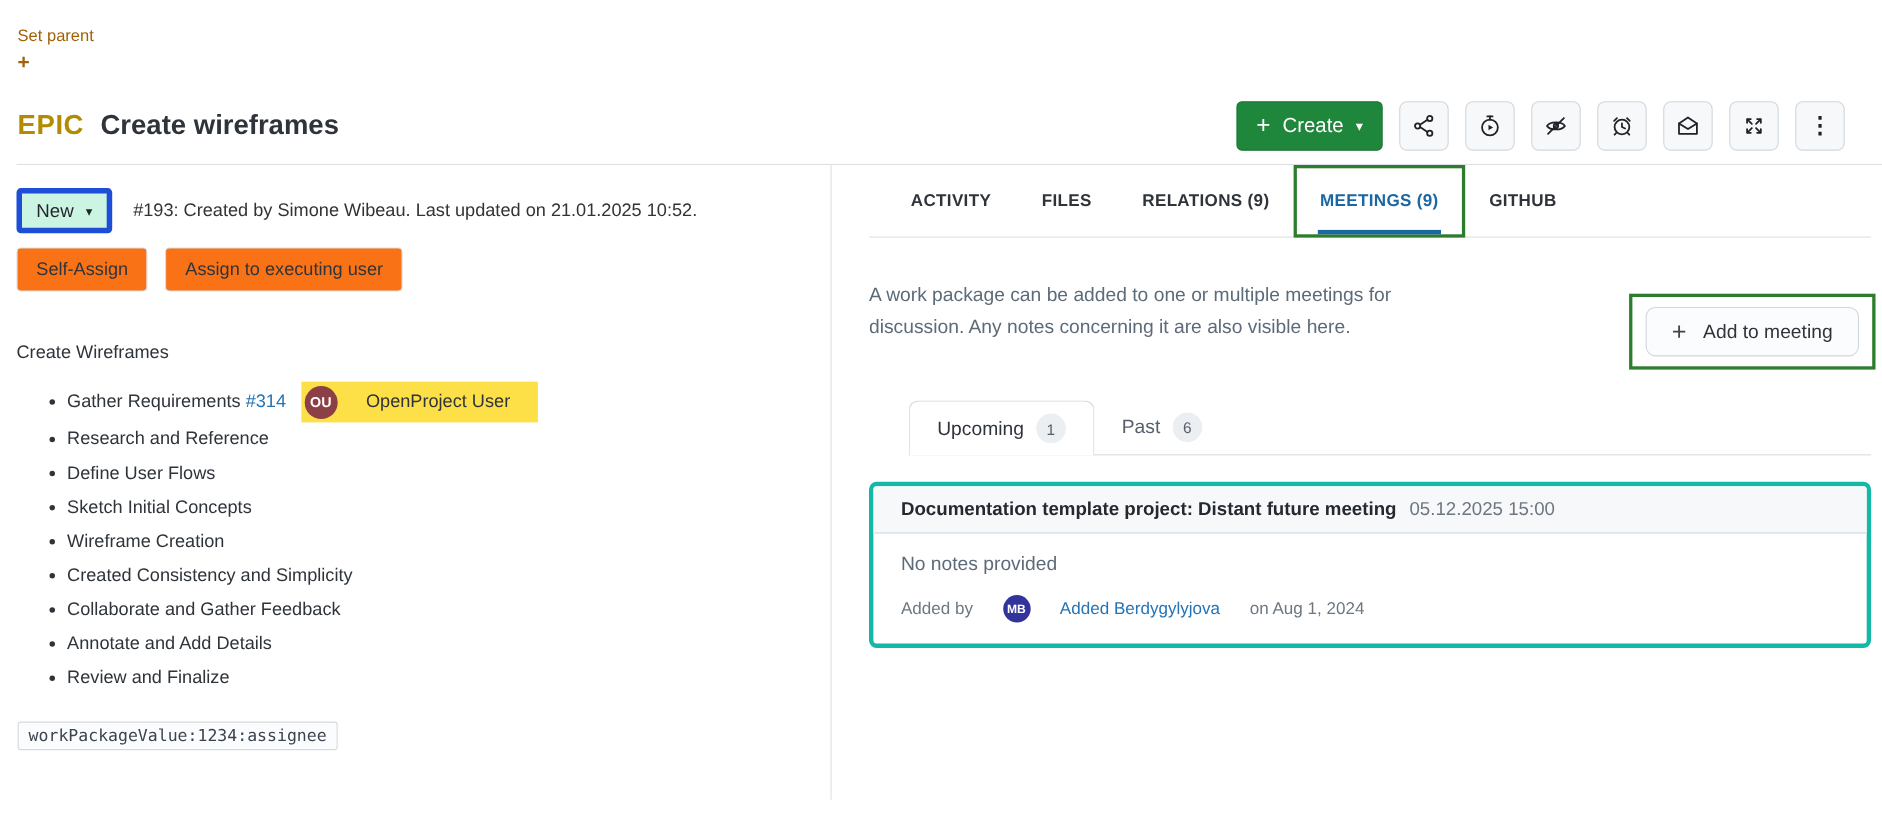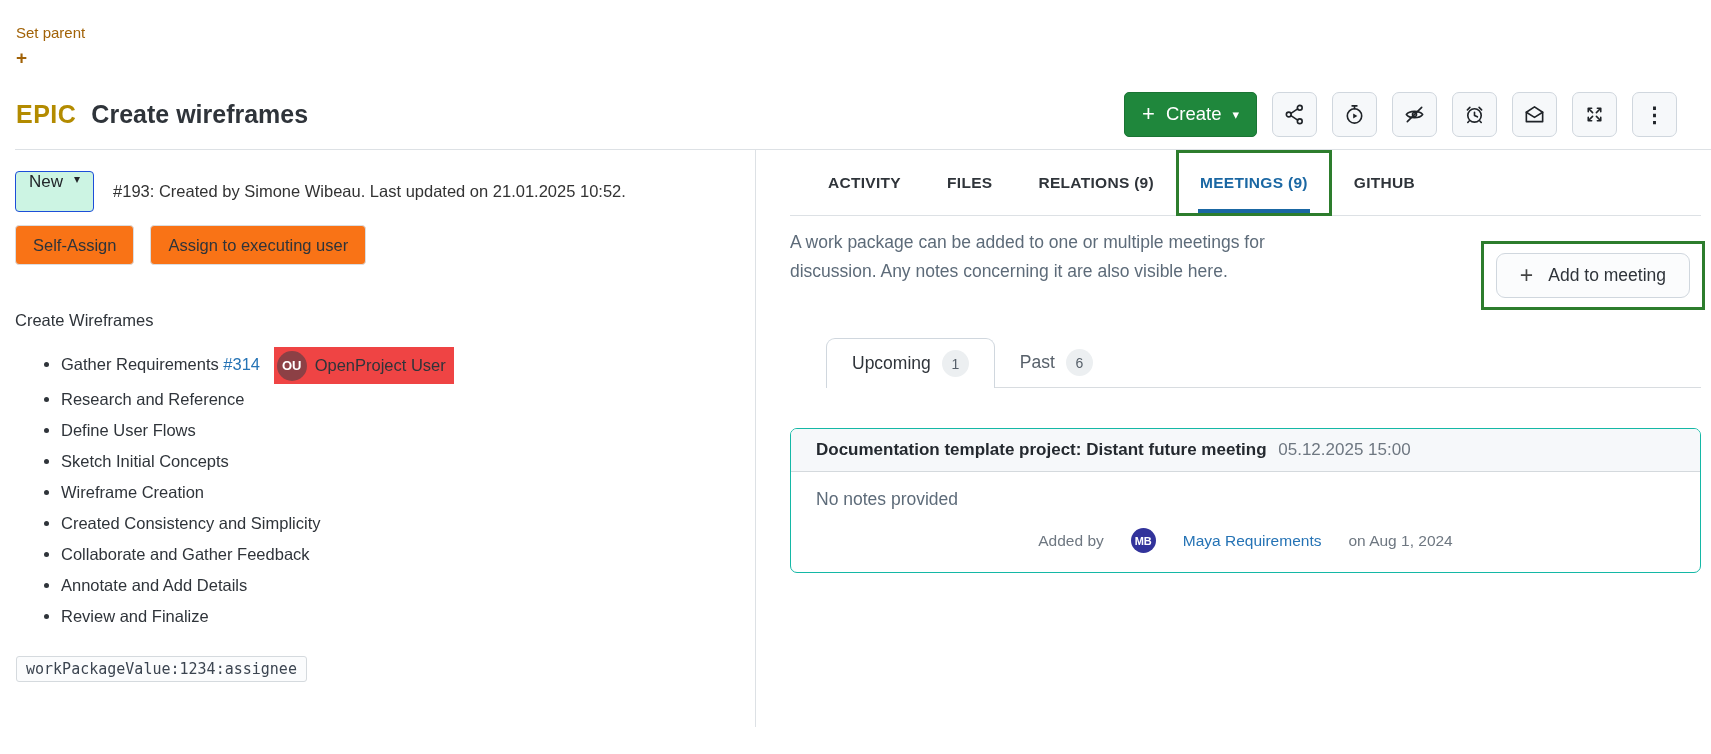--- a/index.html
+++ b/index.html
@@ -30,69 +30,69 @@
 
   
   .main { display:flex; align-items:stretch; margin-left:15px; margin-top:12px;
     border-top:1px solid #dde1e5; height:578px; }
   .left-col { width:726px; padding-top:21px; }
   .v-divider { width:1px; background:#dde1e5; margin-left:14px; }
   .right-col { flex:1; padding-left:34px; padding-right:10px; }
 
   
   .status-row { display:flex; align-items:center; gap:19px; }
-  .status-btn { display:flex; align-items:flex-start; gap:11px; height:41px; padding:0 13px;
-    background:#ccf4e3; border:1px solid #1d4ed8; border-radius:4px; font-size:17px; color:#22262a; cursor:pointer; }
+  .status-btn { display:flex; align-items:center; gap:11px; height:41px; padding:0 13px;
+    background:#ccf4e3; border:5px solid #1d4ed8; border-radius:4px; font-size:17px; color:#22262a; cursor:pointer; }
   .status-btn .caret { font-size:12px; }
   .meta-text { font-size:16.5px; color:#333; }
   .assign-row { display:flex; gap:16px; margin-top:13px; }
   .assign-btn { height:40px; padding:0 17px; background:#f97316; border:1px solid #dadde1; border-radius:4px;
     font-size:16.5px; color:#2f343a; cursor:pointer; font-family:inherit; }
   .desc-heading { margin-top:46px; font-size:16.5px; color:#2f343a; }
   .desc-list { margin:17px 0 0 0; padding-left:46px; }
   .desc-list li { font-size:16.5px; color:#2f343a; line-height:31px; }
   .wp-link { color:#2573b5; text-decoration:none; cursor:pointer; }
-  .mention { display:inline-flex; align-items:center; gap:8px; background:#ef4444; padding:3px 8px 3px 3px;
+  .mention { display:inline-flex; align-items:center; gap:26px; background:#fde047; padding:3px 25px 3px 3px;
     margin-left:9px; vertical-align:middle; }
   .avatar { border-radius:50%; color:#fff; font-weight:700; display:inline-flex; align-items:center; justify-content:center; }
   .avatar-ou { width:30px; height:30px; background:#8c4045; font-size:13px; }
   .code-chip { display:inline-block; margin-top:24px; margin-left:1px;
     font-family:"DejaVu Sans Mono","Liberation Mono",monospace; font-size:15px; color:#3b4450;
     background:#fbfcfd; border:1px solid #d5dade; border-radius:3px; padding:3px 9px; }
 
   
   .tabs { display:flex; align-items:stretch; gap:46px; height:66px; border-bottom:1px solid #dde1e5; padding-left:38px; }
   .tab { display:flex; align-items:center; font-size:15.5px; font-weight:700; letter-spacing:.3px;
     color:#2f343a; cursor:pointer; white-space:nowrap; }
   .tab-annotated { display:flex; align-items:stretch; border:3px solid #2d7d2d; margin:0 -24px -1px -24px; padding:0 21px; }
   .tab.active { color:#1a67a3; position:relative; }
   .tab.active::after { content:""; position:absolute; left:-2px; right:-2px; bottom:0; height:4px; background:#1a67a3; }
 
   
-  .meet-top { display:flex; justify-content:space-between; align-items:flex-start; margin-top:12px; }
+  .meet-top { display:flex; justify-content:space-between; align-items:flex-start; margin-top:38px; }
   .meet-info { width:565px; font-size:17.5px; line-height:29px; color:#5d6b79; }
   .add-annotated { border:3px solid #2d7d2d; padding:9px 12px; margin-top:13px; margin-right:-4px; }
   .add-btn { display:flex; align-items:center; gap:15px; height:45px; padding:0 23px; background:#fbfcfd;
     border:1px solid #d0d7de; border-radius:9px; font-size:17.5px; color:#2f343a; cursor:pointer; font-family:inherit; }
   .add-btn .plus { font-size:23px; font-weight:400; color:#444; line-height:1; }
 
   .subtabs { display:flex; align-items:flex-end; border-bottom:1px solid #d8dce0; margin-top:28px;margin-left:36px; }
   .subtab { display:flex; align-items:center; gap:11px; font-size:17.5px; padding:11px 25px; cursor:pointer; }
   .subtab.active { background:#fff; border:1px solid #d0d7de; border-bottom:none; border-radius:9px 9px 0 0;
     margin-bottom:-1px; color:#2f343a; }
   .subtab.inactive { color:#57606a; }
   .count-badge { width:27px; height:27px; border-radius:50%; background:#eceff1; color:#57606a;
     font-size:14px; display:flex; align-items:center; justify-content:center; }
 
-  .meeting-card { margin-top:40px; border:1px solid #14b8a6; border-radius:7px; overflow:hidden; }
+  .meeting-card { margin-top:24px; border:4px solid #14b8a6; border-radius:7px; overflow:hidden; }
   .card-header { background:#f6f8fa; border-bottom:1px solid #d4d9dd; padding:11px 25px; font-size:17px; }
   .card-title { font-weight:700; color:#24292f; }
   .card-date { color:#6e7781; margin-left:7px; }
   .card-body { padding:17px 25px 4px 25px; font-size:17.5px; color:#5d6b79; }
-  .card-footer { display:flex; align-items:center; gap:27px; padding:14px 25px 19px 25px; font-size:15.5px; color:#6e7781;justify-content:center; }
+  .card-footer { display:flex; align-items:center; gap:27px; padding:14px 25px 19px 25px; font-size:15.5px; color:#6e7781; }
   .avatar-mb { width:25px; height:25px; background:#32339b; font-size:11px; }
   .author-link { color:#2573b5; cursor:pointer; }
 </style>
 </head>
 <body>
 
 <div class="page">
 
   <div class="header">
     <a class="set-parent">
@@ -247,20 +247,20 @@
 
       <div class="meeting-card">
         <div class="card-header">
           <span class="card-title">Documentation template project: Distant future meeting</span>
           <span class="card-date">05.12.2025 15:00</span>
         </div>
         <div class="card-body">No notes provided</div>
         <div class="card-footer">
           <span>Added by</span>
           <span class="avatar avatar-mb">MB</span>
-          <a class="author-link">Maya Requirements</a>
+          <a class="author-link">Added Berdygylyjova</a>
           <span>on Aug 1, 2024</span>
         </div>
       </div>
 
     </div>
   </div>
 </div>
 
 </body></html>

